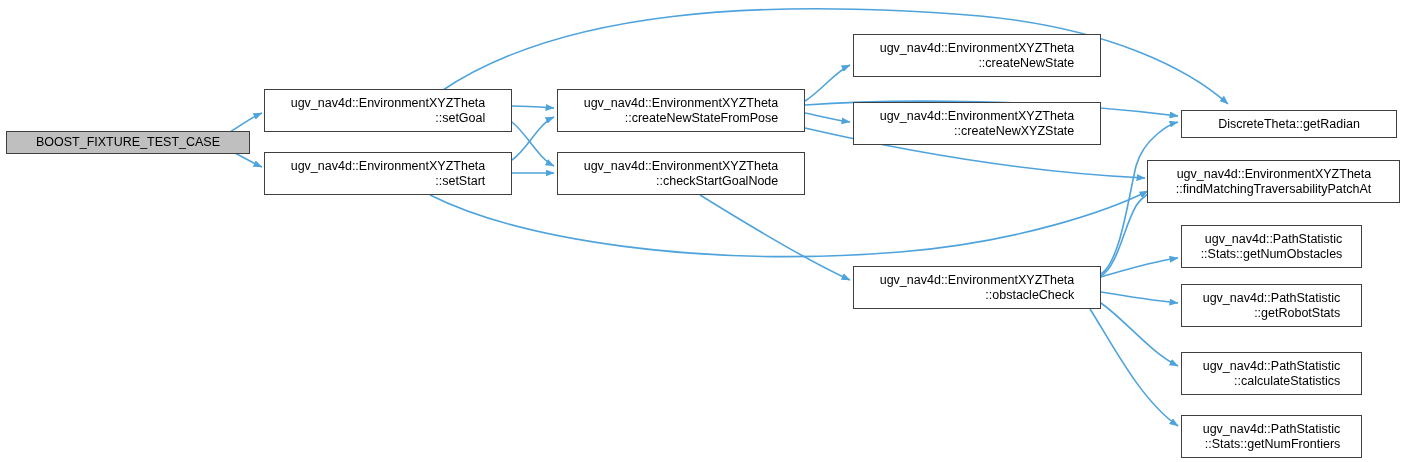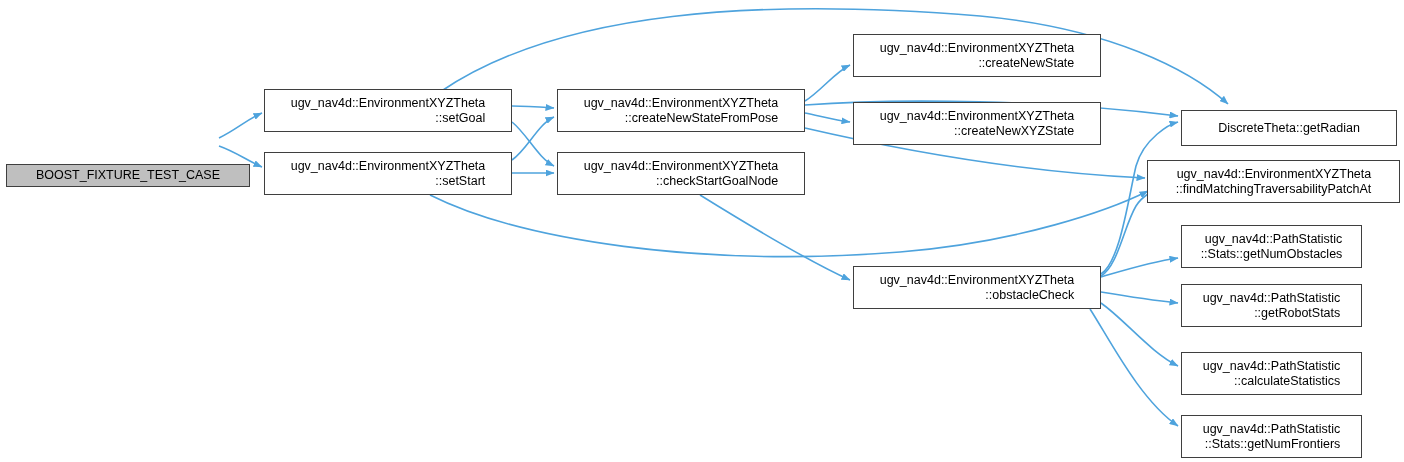--- a/index.html
+++ b/index.html
@@ -86,36 +86,36 @@
       <path d="M1101,277 C1125,270 1150,262 1178,258"></path>
 
       <path d="M1101,292 C1125,296 1150,300 1178,303"></path>
 
       <path d="M1101,303 C1125,320 1150,352 1178,366"></path>
 
       <path d="M1090,309 C1110,340 1140,400 1178,426"></path>
     </g>
   </svg>
 
-  <div class="node root" style="left:6px; top:131px; width:244px; height:23px;margin-top:33px;"><span>BOOST_FIXTURE_TEST_CASE</span></div>
+  <div class="node root" style="left:6px; top:131px; width:244px; height:23px;"><span>BOOST_FIXTURE_TEST_CASE</span></div>
   <div class="node" style="left:264px; top:89px; width:248px; height:43px;"><span>ugv_nav4d::EnvironmentXYZTheta
 ::setGoal</span></div>
   <div class="node" style="left:264px; top:152px; width:248px; height:43px;"><span>ugv_nav4d::EnvironmentXYZTheta
 ::setStart</span></div>
   <div class="node" style="left:557px; top:89px; width:248px; height:43px;"><span>ugv_nav4d::EnvironmentXYZTheta
 ::createNewStateFromPose</span></div>
   <div class="node" style="left:557px; top:152px; width:248px; height:43px;"><span>ugv_nav4d::EnvironmentXYZTheta
 ::checkStartGoalNode</span></div>
   <div class="node" style="left:853px; top:34px; width:248px; height:43px;"><span>ugv_nav4d::EnvironmentXYZTheta
 ::createNewState</span></div>
   <div class="node" style="left:853px; top:102px; width:248px; height:43px;"><span>ugv_nav4d::EnvironmentXYZTheta
 ::createNewXYZState</span></div>
   <div class="node" style="left:853px; top:266px; width:248px; height:43px;"><span>ugv_nav4d::EnvironmentXYZTheta
 ::obstacleCheck</span></div>
-  <div class="node" style="left:1181px; top:110px; width:216px; height:36px;"><span>DiscreteTheta::getRadian</span></div>
+  <div class="node" style="left:1181px; top:110px; width:216px; height:28px;"><span>DiscreteTheta::getRadian</span></div>
   <div class="node" style="left:1147px; top:160px; width:253px; height:43px;"><span>ugv_nav4d::EnvironmentXYZTheta
 ::findMatchingTraversabilityPatchAt</span></div>
   <div class="node" style="left:1181px; top:225px; width:181px; height:43px;"><span>ugv_nav4d::PathStatistic
 ::Stats::getNumObstacles</span></div>
   <div class="node" style="left:1181px; top:284px; width:181px; height:43px;"><span>ugv_nav4d::PathStatistic
 ::getRobotStats</span></div>
   <div class="node" style="left:1181px; top:352px; width:181px; height:43px;"><span>ugv_nav4d::PathStatistic
 ::calculateStatistics</span></div>
   <div class="node" style="left:1181px; top:415px; width:181px; height:43px;"><span>ugv_nav4d::PathStatistic
 ::Stats::getNumFrontiers</span></div>

